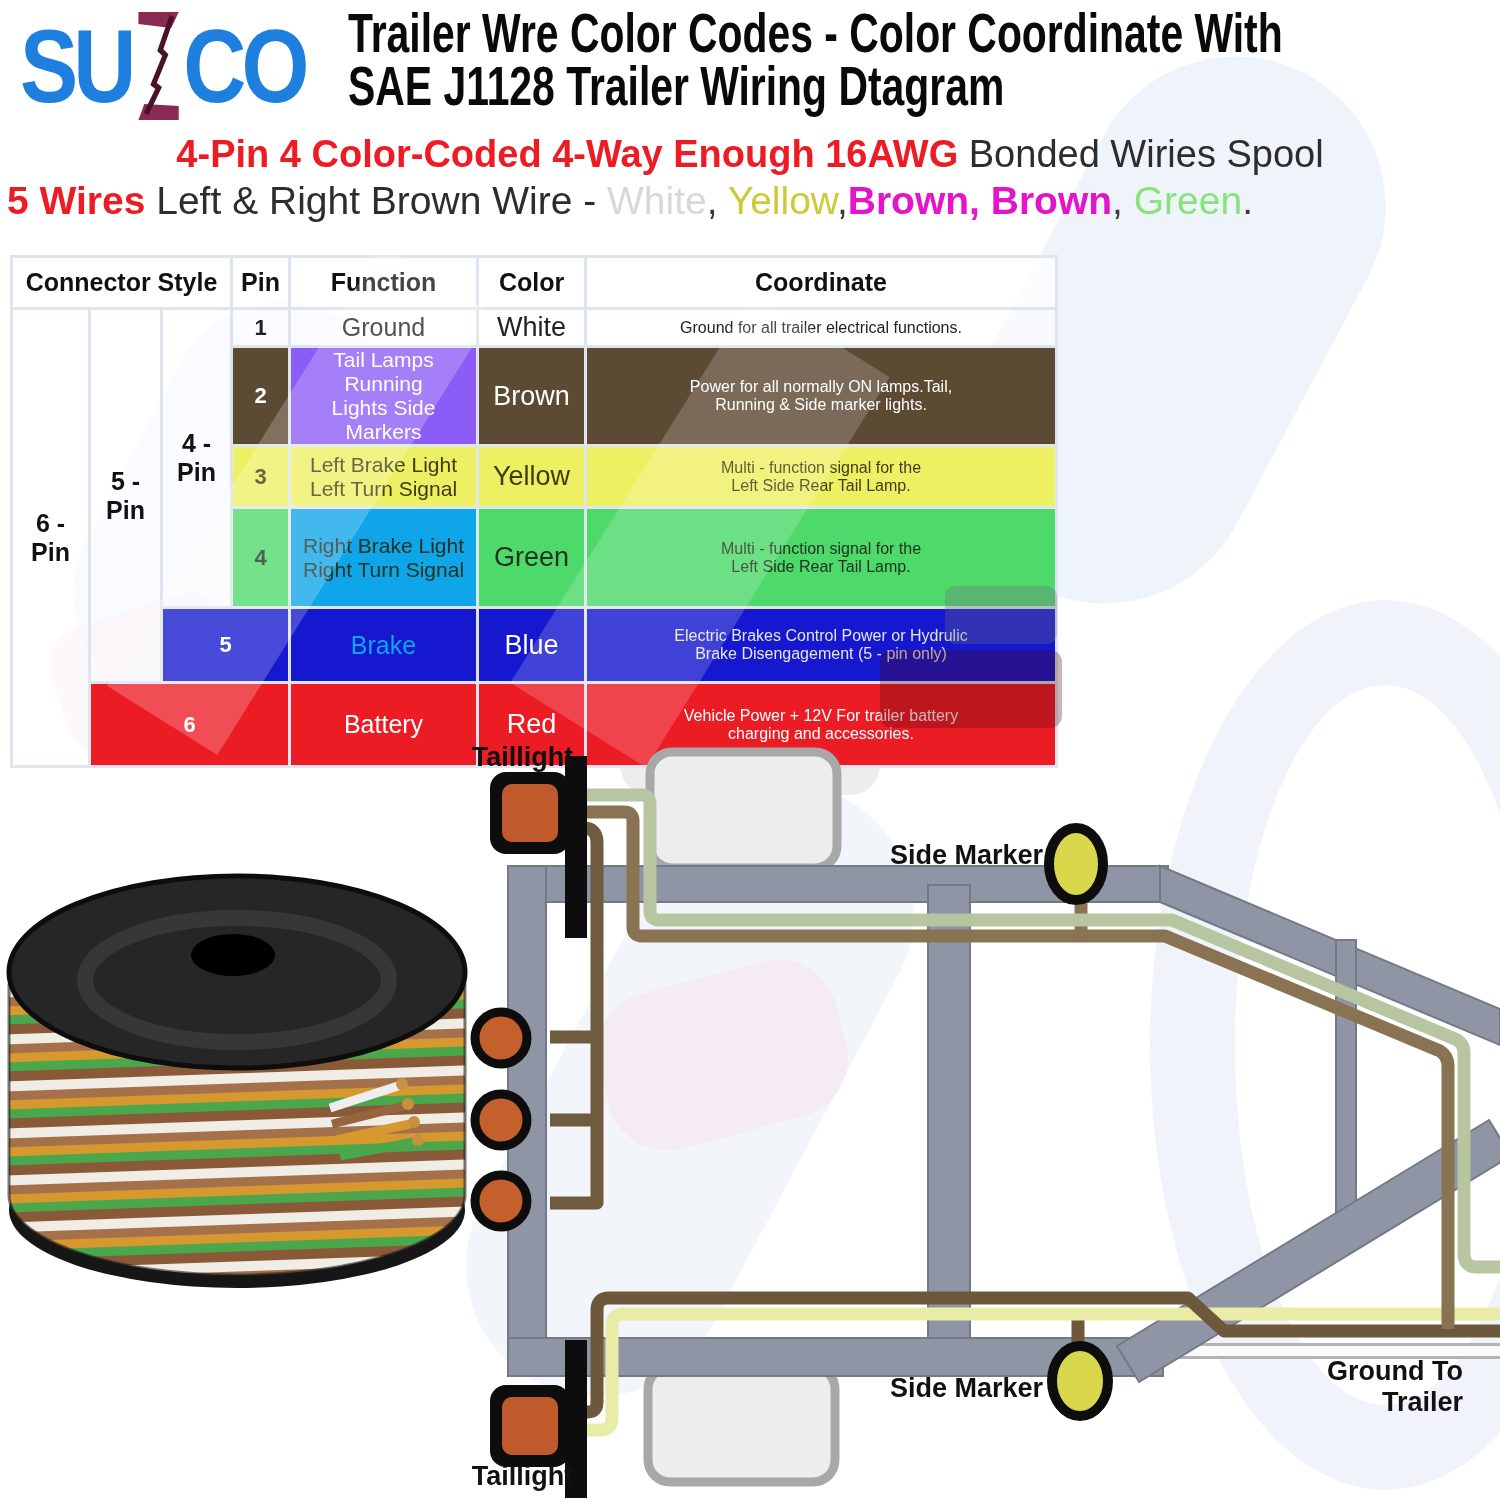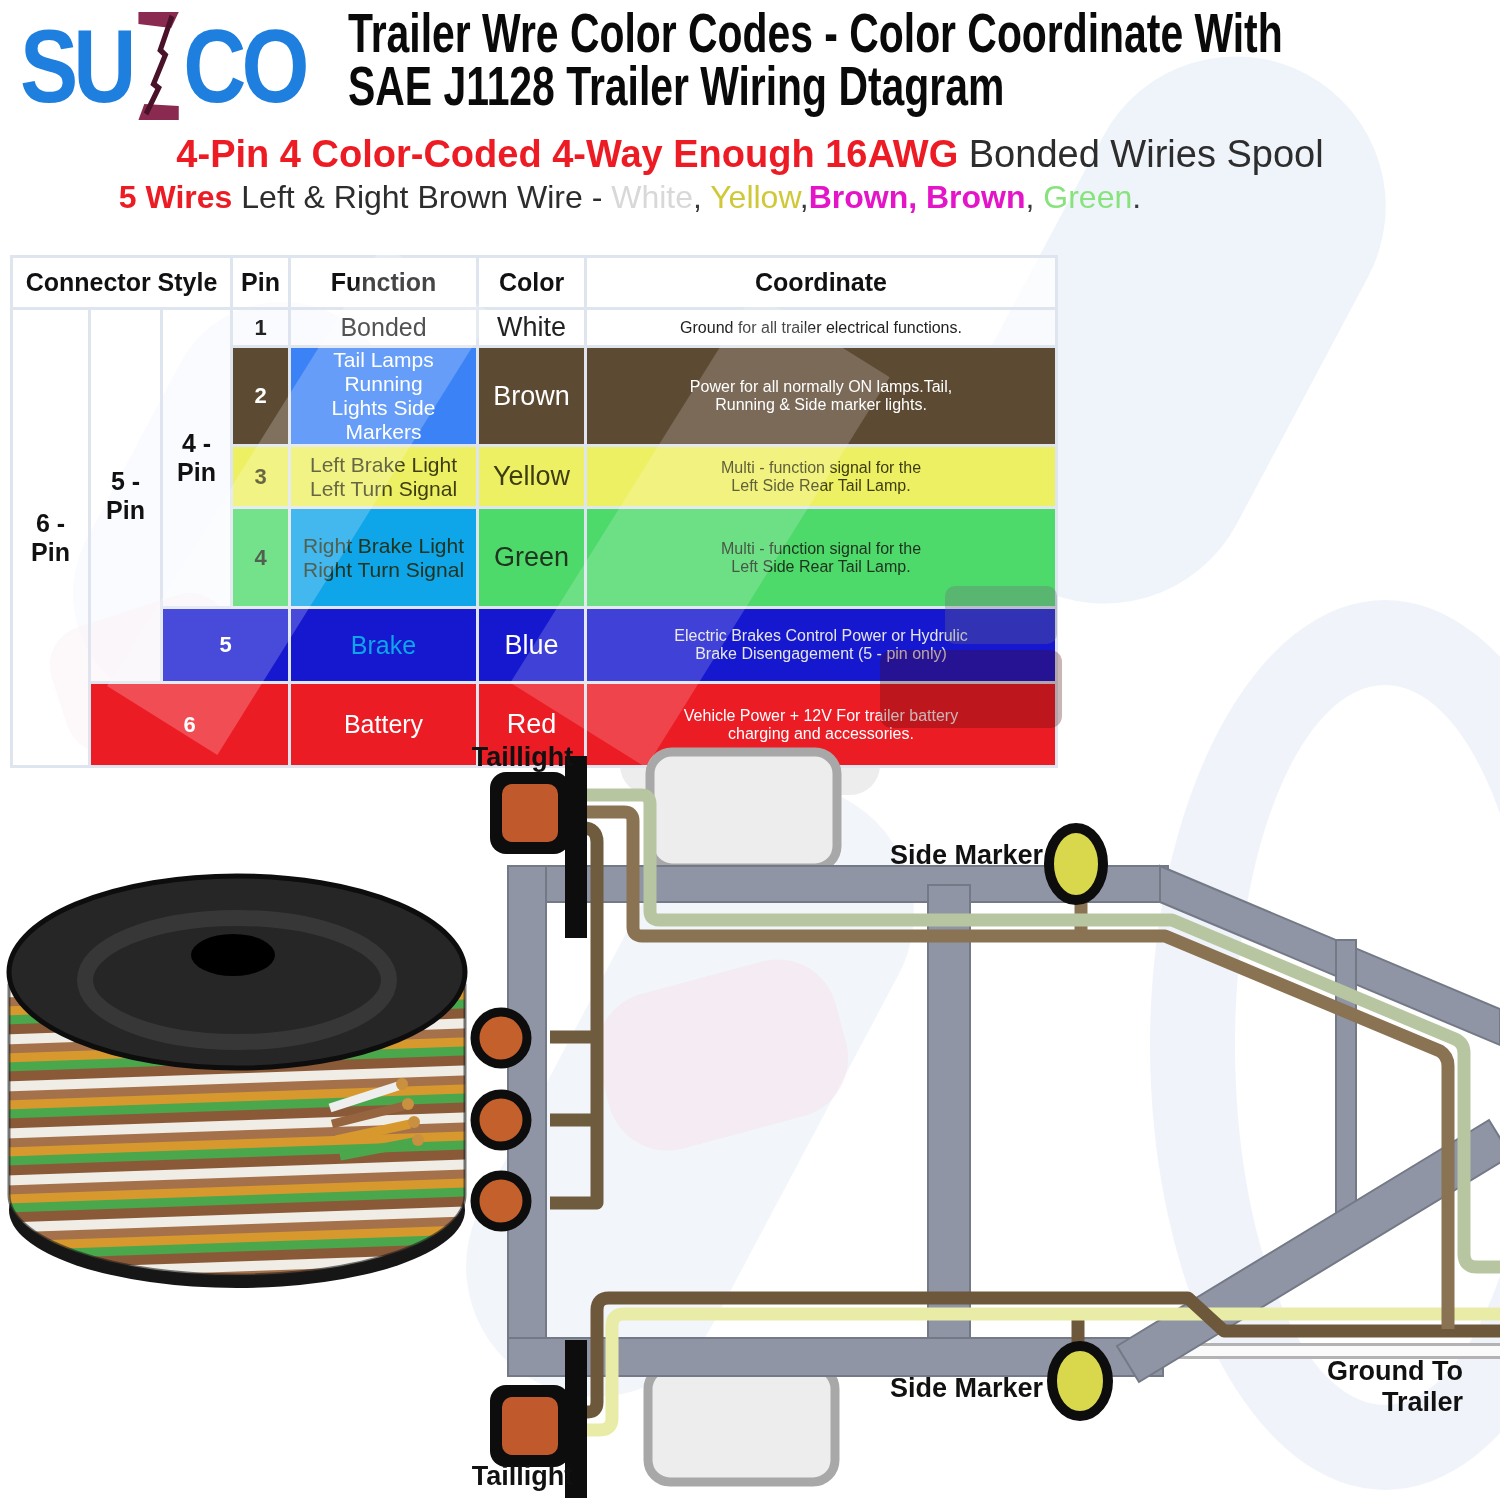--- a/index.html
+++ b/index.html
@@ -19,21 +19,21 @@
   .wmB{left:620px;top:300px;width:160px;height:460px;background:rgba(255,255,255,.18);transform:rotate(32deg);z-index:5;}
   .wmC{left:880px;top:650px;width:182px;height:78px;background:rgba(80,10,14,.30);border-radius:12px;z-index:6;}
   .wmD{left:945px;top:586px;width:112px;height:58px;background:rgba(110,110,125,.32);border-radius:10px;z-index:6;}
   
   .logo{left:20px;top:10px;height:112px;display:flex;align-items:center;transform:scaleX(.84);transform-origin:0 50%;z-index:2;}
   .logo span{font-size:104px;font-weight:900;color:#1e7fde;letter-spacing:-6px;line-height:104px;}
   .logo svg{margin:0 2px 0 6px;}
   .titleblock{left:348px;top:6px;transform:scaleX(.73);transform-origin:0 0;z-index:2;}
   .titleblock div{font-size:56px;line-height:53px;font-weight:900;color:#0a0a0a;white-space:nowrap;}
   .sub1{left:0;top:133px;width:1500px;text-align:center;font-size:38px;z-index:2;}
-  .sub2{left:0;top:179px;width:1260px;text-align:center;font-size:32px;z-index:2;}
+  .sub2{left:0;top:179px;width:1260px;text-align:center;font-size:39px;z-index:2;}
   .redbold{color:#ed1c24;font-weight:700;}
   .blk{color:#2d2d2d;font-weight:400;}
   .sW{color:#d8d8d8;}.sY{color:#cfc938;}.sB{color:#e414c8;font-weight:700;}.sG{color:#87e37c;}.sD{color:#3a3a3a;}
   
   .ctable{left:10px;top:255px;z-index:2;border-collapse:collapse;table-layout:fixed;width:1045px;}
   .ctable td,.ctable th{border:3px solid #dfe5ee;text-align:center;vertical-align:middle;padding:0 4px;overflow:hidden;}
   .ctable th{background:rgba(255,255,255,.7);font-size:25px;font-weight:700;color:#111;}
   .cellw{background:rgba(255,255,255,.55);color:#222;}
   .conn{background:rgba(255,255,255,.5);font-size:25px;font-weight:700;color:#111;}
   .pre{white-space:pre-line;}
@@ -100,27 +100,27 @@
     <th>Coordinate</th>
   </tr>
   <tr style="height:38px">
     <td rowspan="6" class="conn pre">6 -
 Pin</td>
     <td rowspan="5" class="conn pre">5 -
 Pin</td>
     <td rowspan="4" class="conn pre">4 -
 Pin</td>
     <td class="pin cellw">1</td>
-    <td class="big cellw">Bonded</td>
+    <td class="big cellw">Ground</td>
     <td class="col cellw">White</td>
     <td class="desc cellw">Ground for all trailer electrical functions.</td>
   </tr>
   <tr style="height:80px">
     <td class="pin rowc-1" style="background: rgb(93, 74, 51); color: rgb(255, 255, 255);">2</td>
-    <td class="fn pre rowc-1" style="background: #3b82f6; color: rgb(255, 255, 255); margin-top: 43px;">Tail Lamps Running
+    <td class="fn pre rowc-1" style="background: #8b5cf6; color: rgb(255, 255, 255); margin-top: 43px;">Tail Lamps Running
 Lights Side Markers</td>
     <td class="col rowc-1" style="background: rgb(93, 74, 51); color: rgb(255, 255, 255);">Brown</td>
     <td class="desc pre rowc-1" style="background: rgb(93, 74, 51); color: rgb(255, 255, 255);">Power for all normally ON lamps.Tail,
 Running &amp; Side marker lights.</td>
   </tr>
   <tr style="height:62px">
     <td class="pin rowc-2" style="background: rgb(238, 240, 99); color: rgb(61, 61, 16);">3</td>
     <td class="fn pre rowc-2" style="background: rgb(238, 240, 99); color: rgb(61, 61, 16);">Left Brake Light
 Left Turn Signal</td>
     <td class="col rowc-2" style="background: rgb(238, 240, 99); color: rgb(61, 61, 16);">Yellow</td>

